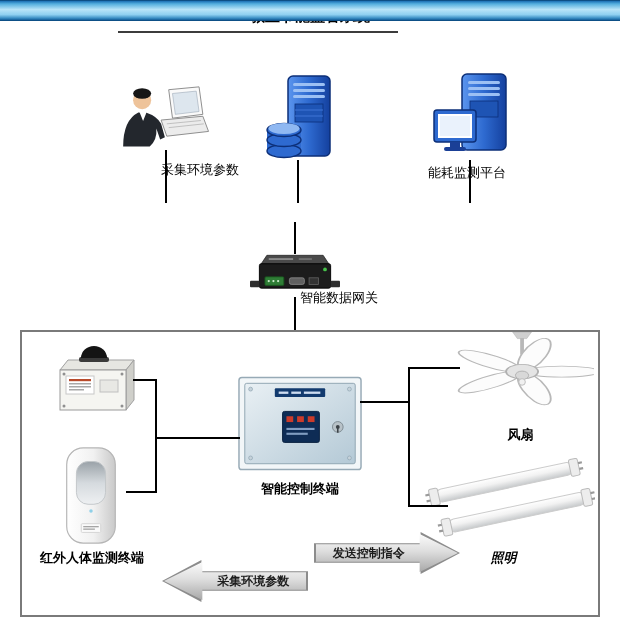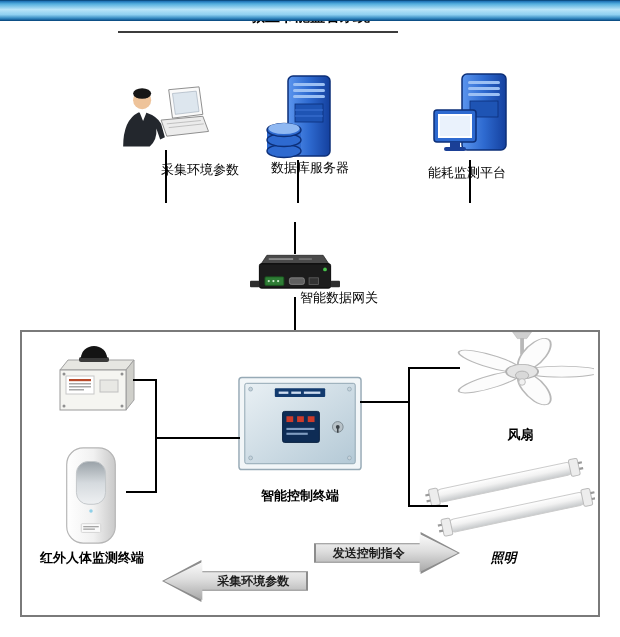--- a/index.html
+++ b/index.html
@@ -90,21 +90,20 @@
       <rect x="36" y="21" width="32" height="3" rx="1.5" fill="#9cc0f4"></rect>
       <rect x="38" y="29" width="28" height="16" fill="#1e54b4" stroke="#0c2f78" stroke-width="0.8"></rect>
       <rect x="2" y="38" width="42" height="32" rx="3" fill="#2e6ad0" stroke="#0c2f78" stroke-width="1.5"></rect>
       <rect x="7" y="43" width="32" height="22" fill="#eaf2fc" stroke="#ffffff" stroke-width="2"></rect>
       <rect x="18" y="70" width="10" height="5" fill="#1a3f96"></rect>
       <rect x="12" y="75" width="22" height="4" rx="2" fill="#1a3f96"></rect>
     </svg>
   </div>
 
   <div class="label" style="left:140px;top:163px;width:120px;">采集环境参数</div>
-  <div class="label" style="left:250px;top:161px;width:120px;">数据库服务器</div>
   <div class="label" style="left:407px;top:166px;width:120px;">能耗监测平台</div>
 
   <div class="line" style="left:165px;top:150px;width:2px;height:53px;"></div>
   <div class="line" style="left:297px;top:160px;width:2px;height:43px;"></div>
   <div class="line" style="left:469px;top:160px;width:2px;height:43px;"></div>
 
   <div id="bus"></div>
 
   <div class="line" style="left:294px;top:222px;width:2px;height:32px;"></div>
   <div class="line" style="left:294px;top:297px;width:2px;height:33px;"></div>
@@ -196,21 +195,21 @@
       <rect x="50" y="58" width="22" height="2.2" fill="#7f9cc0"></rect>
       <circle cx="103" cy="52" r="5.5" fill="#b8c2c8" stroke="#7e8b93"></circle>
       <circle cx="103" cy="52" r="2" fill="#3c4348"></circle>
       <rect x="102.2" y="52" width="1.6" height="6" fill="#3c4348"></rect>
       <circle cx="13" cy="13" r="2" fill="#c6d2da" stroke="#8fa5b2" stroke-width="0.7"></circle>
       <circle cx="115" cy="13" r="2" fill="#c6d2da" stroke="#8fa5b2" stroke-width="0.7"></circle>
       <circle cx="13" cy="84" r="2" fill="#c6d2da" stroke="#8fa5b2" stroke-width="0.7"></circle>
       <circle cx="115" cy="84" r="2" fill="#c6d2da" stroke="#8fa5b2" stroke-width="0.7"></circle>
     </svg>
   </div>
-  <div class="label bold" style="left:244px;top:482px;width:112px;margin-top:7px;">智能控制终端</div>
+  <div class="label bold" style="left:244px;top:482px;width:112px;">智能控制终端</div>
 
   <div class="abs" style="left:452px;top:332px;width:142px;height:98px;">
     <svg viewBox="0 0 150 104" width="142" height="98">
       <rect x="72" y="0" width="4" height="24" fill="#b8b8b8"></rect>
       <polygon points="64,0 84,0 79,7 69,7" fill="#cfcfcf" stroke="#aaaaaa" stroke-width="0.5"></polygon>
       <g transform="translate(74,42) scale(1,0.45)">
         <g transform="rotate(0)">
             <ellipse cx="42" cy="0" rx="40" ry="13" fill="#fcfcfc" stroke="#b8b8b8" stroke-width="2"></ellipse>
           </g>
         <g transform="rotate(72)">

